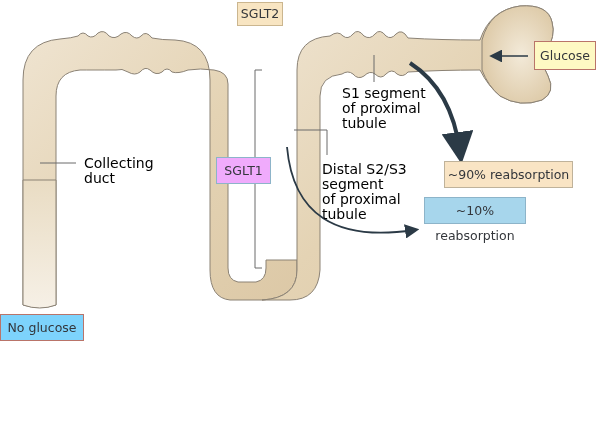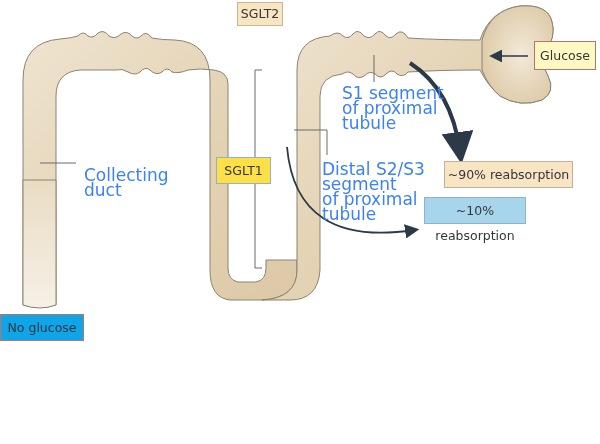--- a/index.html
+++ b/index.html
@@ -1,25 +1,25 @@
 <!DOCTYPE html>
 <html><head>
   <meta charset="utf-8">
   <style>
     html, body { margin: 0; padding: 0; background: #ffffff; }
     body { width: 600px; height: 444px; position: relative; overflow: hidden;
            font-family: "DejaVu Sans", "Liberation Sans", sans-serif; color: #2f3238; }
     #diagram { position: absolute; left: 0; top: 0; width: 600px; height: 444px; }
-    .lbl { position: absolute; font-size: 17px; line-height: 15px; color: #3b82f6; white-space: pre-line; }
+    .lbl { position: absolute; font-size: 14px; line-height: 15px; color: #000000; white-space: pre-line; }
     .box { position: absolute; box-sizing: border-box; border: 1px solid #a9a59b; font-size: 12.5px;
            line-height: 22px; text-align: center; color: #33363b; }
     .box.sglt2 { left: 237px; top: 2px; width: 46px; height: 24px; background: #f8e5c2; border-color: #cbb68f; }
-    .box.sglt1 { left: 216px; top: 157px; width: 55px; height: 27px; line-height: 25px; background: #fde047; border-color: #8db4c9; }
+    .box.sglt1 { left: 216px; top: 157px; width: 55px; height: 27px; line-height: 25px; background: #f0abfc; border-color: #8db4c9; }
     .box.glucose { left: 534px; top: 41px; width: 62px; height: 29px; line-height: 27px; background: #fef9c3; border-color: #b97469; }
-    .box.noglucose { left: 0px; top: 314px; width: 84px; height: 27px; line-height: 25px; background: #0ea5e9; border-color: #b97469; }
+    .box.noglucose { left: 0px; top: 314px; width: 84px; height: 27px; line-height: 25px; background: #7dd3fc; border-color: #b97469; }
     .box.r90 { left: 444px; top: 161px; width: 129px; height: 27px; line-height: 25px; background: #f9e4c4; border-color: #bfb29a; }
     .box.r10 { left: 424px; top: 197px; width: 102px; height: 27px; line-height: 25px; background: #a7d6ec; border-color: #8db4c9; }
   </style>
 </head>
 <body>
 
 <svg id="diagram" viewBox="0 0 600 444" xmlns="http://www.w3.org/2000/svg">
   <defs>
     <linearGradient id="tubeGrad" x1="0" y1="0" x2="1" y2="1">
       <stop offset="0" stop-color="#efe4d1"></stop>
@@ -60,21 +60,21 @@
   <path d="M287,147 Q296,248 414,230" fill="none" stroke="#2b3a46" stroke-width="1.8" marker-end="url(#arrowHead)"></path>
 </svg>
 
 <div class="box sglt2">SGLT2</div>
 <div class="box sglt1">SGLT1</div>
 <div class="box glucose">Glucose</div>
 <div class="box noglucose">No glucose</div>
 <div class="box r90">~90% reabsorption</div>
 <div class="box r10">~10% reabsorption</div>
 
-<div class="lbl" style="left:84px; top:156px;margin-top:12px;">Collecting
+<div class="lbl" style="left:84px; top:156px;">Collecting
 duct</div>
 <div class="lbl" style="left:342px; top:86px;">S1 segment
 of proximal
 tubule</div>
 <div class="lbl" style="left:322px; top:162px;">Distal S2/S3
 segment
 of proximal
 tubule</div>
 
 </body></html>

